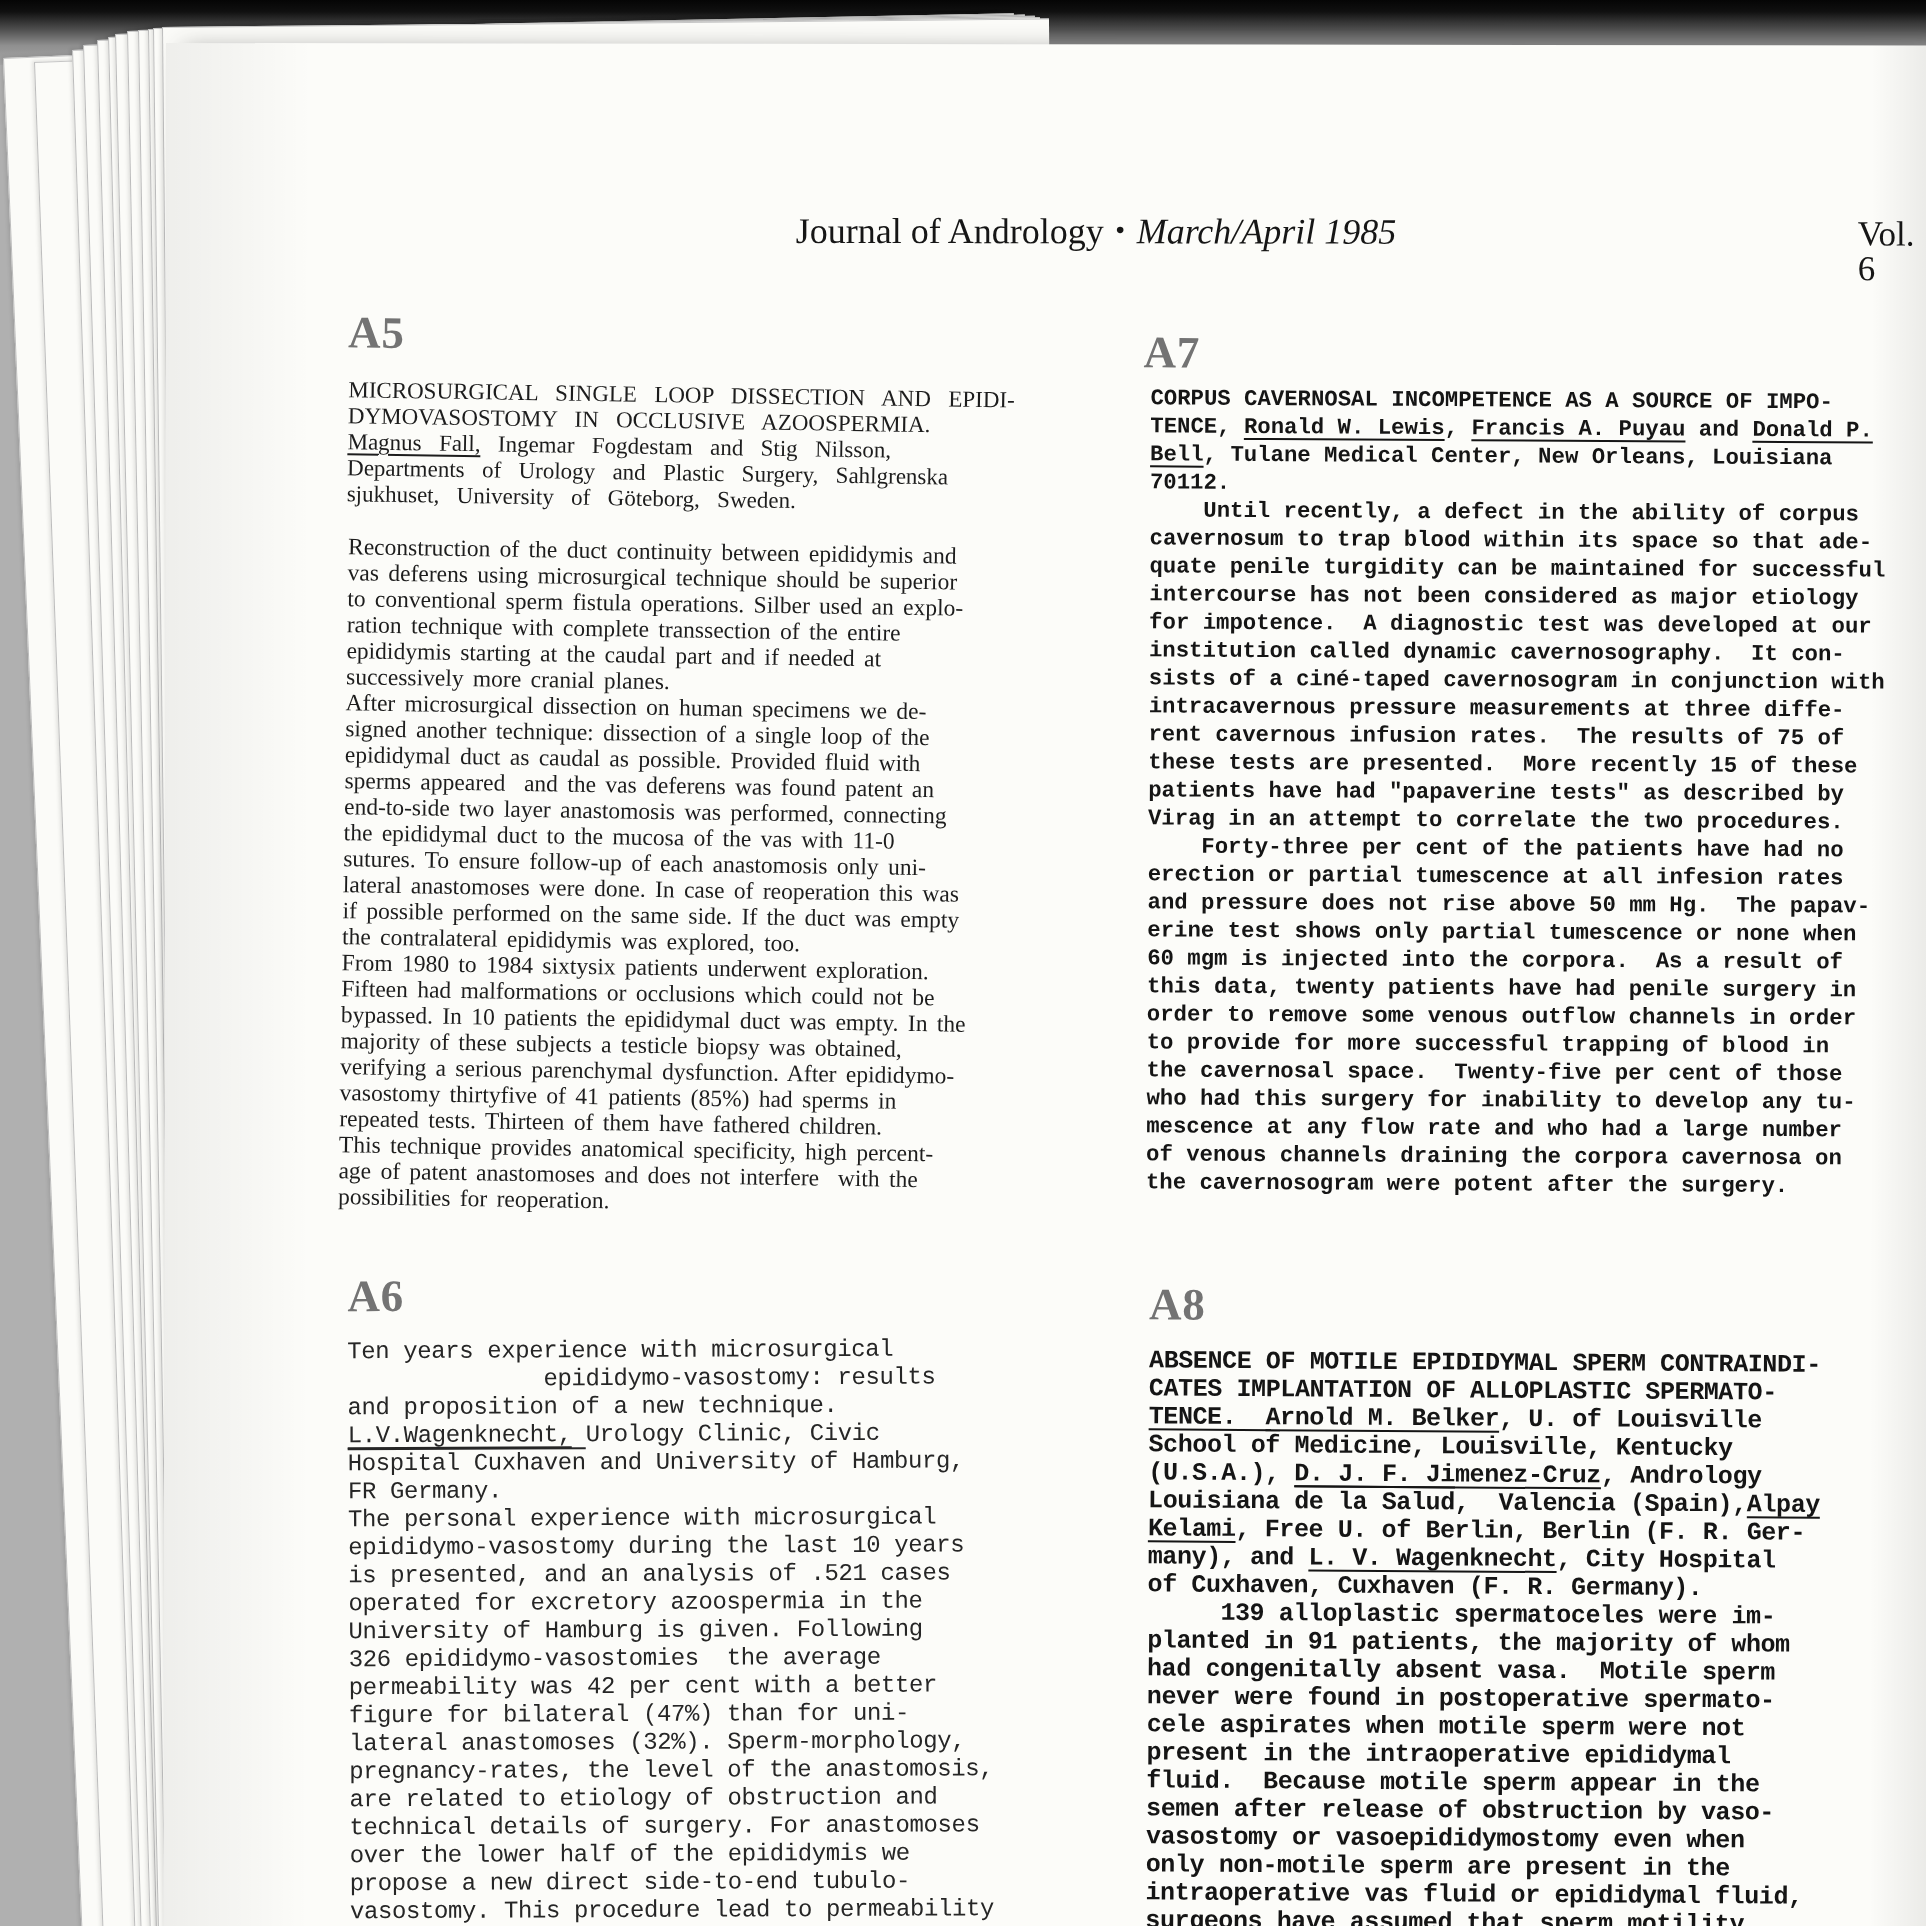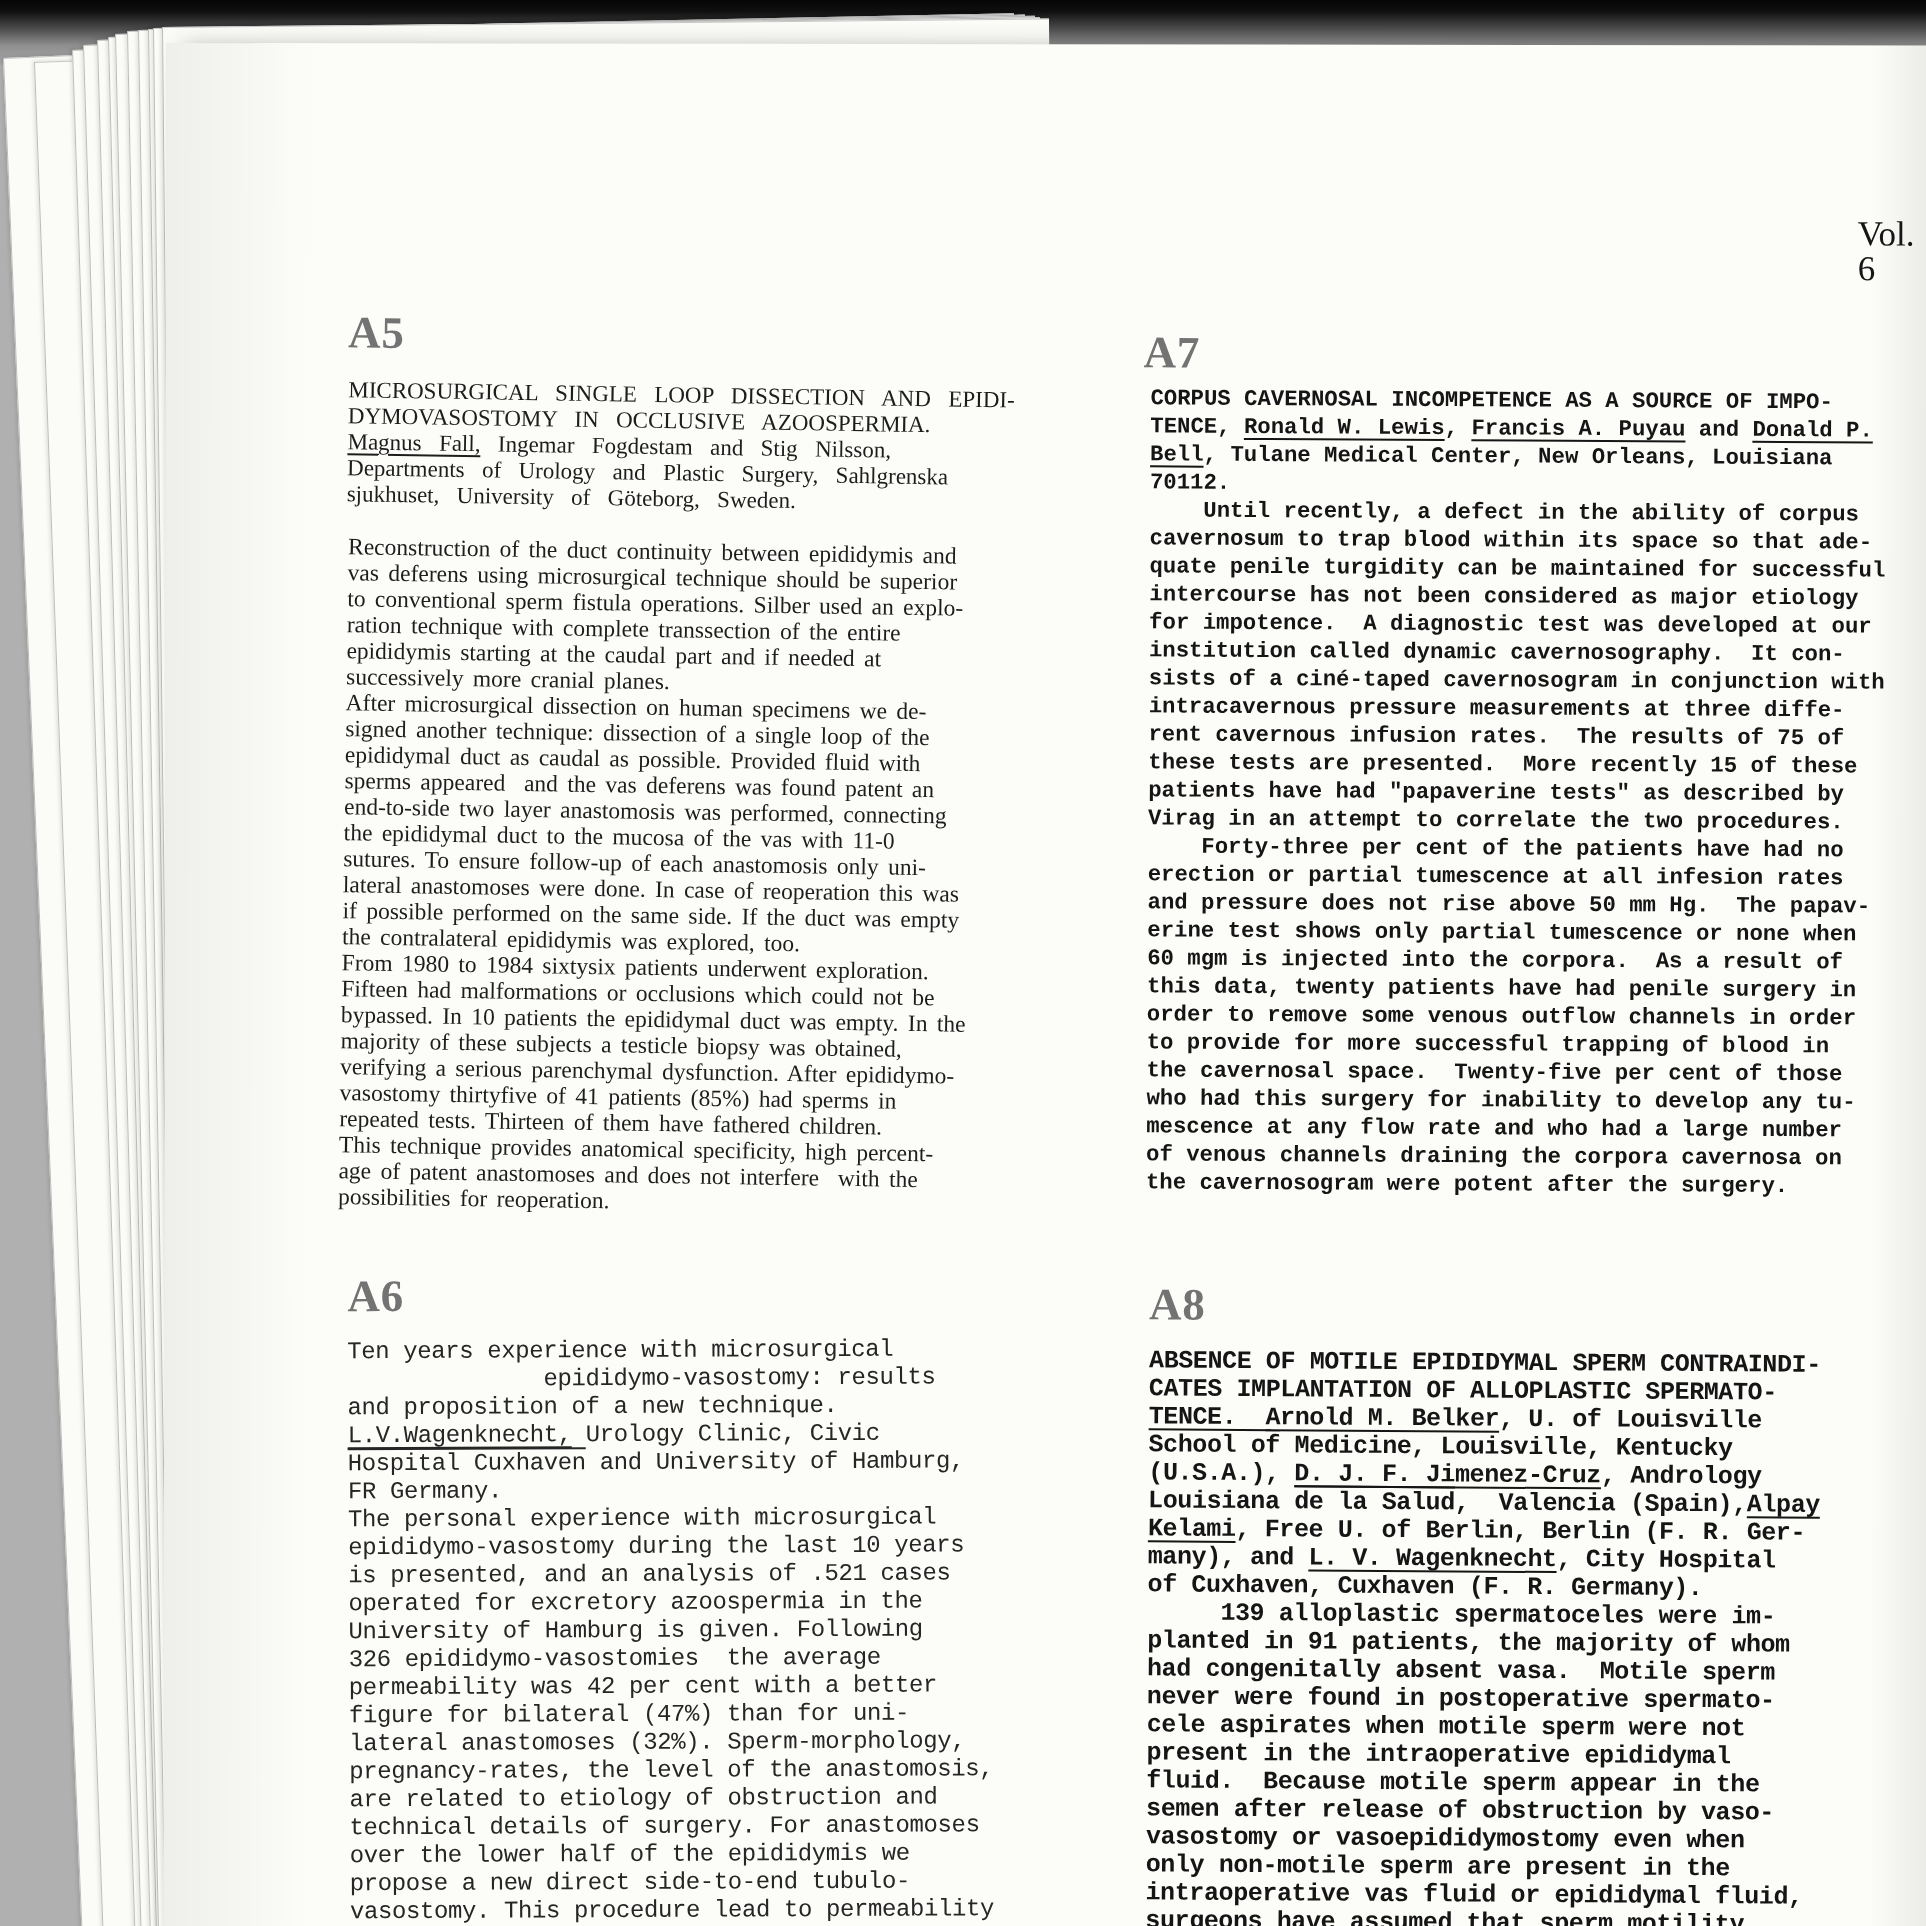--- a/index.html
+++ b/index.html
@@ -66,20 +66,21 @@
   <div class="sheet s6"></div>
   <div class="sheet s7"></div>
   <div class="sheet s8"></div>
   <div class="sheet s9"></div>
   <div class="sheet s10"></div>
   <div class="sheet s11"></div>
 
   <div class="page">
 
     <div class="running-head">
+      <div class="head-center"><span>Journal of Andrology</span><span class="bullet">•</span><span class="issue">March/April 1985</span></div>
       <div class="vol">Vol. 6</div>
     </div>
 
     <section>
       <div class="label" id="a5-label">A5</div>
       <div class="block serif-blk" id="a5-head">
           <div class="line">MICROSURGICAL SINGLE LOOP DISSECTION AND EPIDI-</div>
           <div class="line">DYMOVASOSTOMY IN OCCLUSIVE AZOOSPERMIA.</div>
           <div class="line"><span class="u">Magnus Fall,</span><span> Ingemar Fogdestam and Stig Nilsson,</span></div>
           <div class="line">Departments of Urology and Plastic Surgery, Sahlgrenska</div>

